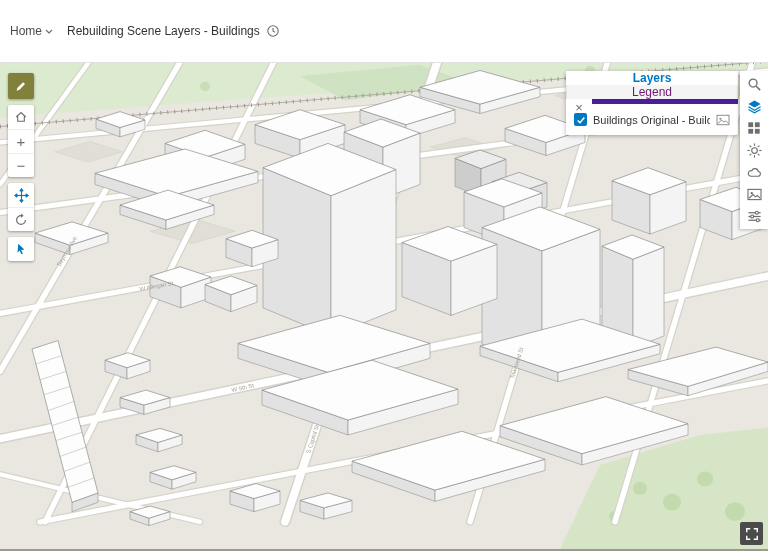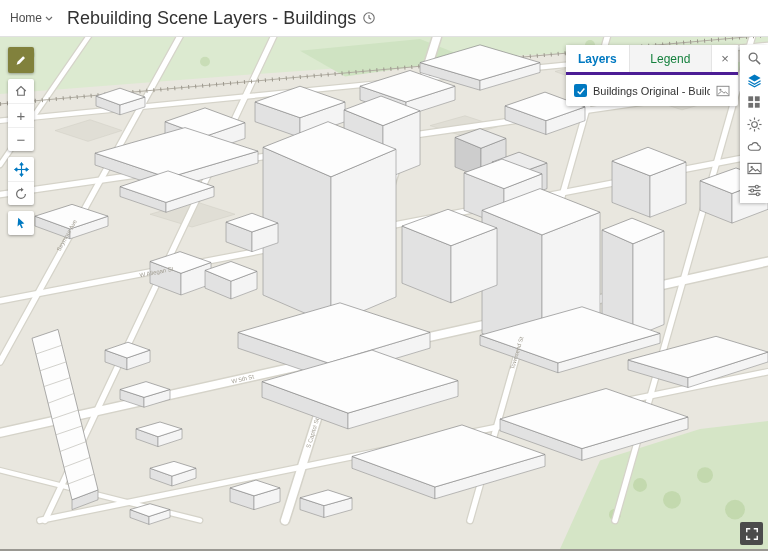--- a/index.html
+++ b/index.html
@@ -6,27 +6,27 @@
   body{
     width:768px;height:551px;overflow:hidden;
     font-family:"Liberation Sans",sans-serif;
     background:#fff;
   }
   .app{width:768px;height:551px;display:flex;flex-direction:column;}
 
   
   header{
     height:30px;min-height:30px;display:flex;align-items:center;
-    justify-content:space-between;padding:3px 10px;
+    justify-content:space-between;padding:16px 10px;
     border-bottom:1px solid #e1e1e1;background:#fff;
     font-size:12px;color:#4c4c4c;
   }
   .hgroup{display:flex;align-items:center;gap:6px;}
   .menu-link{display:flex;align-items:center;gap:3px;cursor:pointer;color:#4c4c4c;}
-  .page-title{font-size:18px;color:#323232;margin-left:8px;}
+  .page-title{font-size:12px;color:#323232;margin-left:8px;}
   .icon-btn{display:inline-flex;align-items:center;justify-content:center;background:none;border:none;padding:0;cursor:pointer;color:#6e6e6e;}
   .avatar{width:20px;height:20px;background:#dcdcdc;border-radius:2px;display:inline-flex;align-items:center;justify-content:center;margin-left:10px;}
 
   
   .map-area{
     position:relative;flex:1;background:#e9e7df;overflow:hidden;
     border-bottom:2px solid #9a9892;
   }
   .map-svg{position:absolute;left:0;top:0;width:100%;height:100%;}
 
@@ -53,24 +53,24 @@
   .tool-btn + .tool-btn{border-top:1px solid #efefef;}
   .tool-btn.blue{color:#0079c1;}
   .edit-card{background:#81813c;}
   .edit-card .tool-btn{color:#fff;height:26px;}
 
   
   .layers-panel{
     position:absolute;right:30px;top:8px;width:172px;background:#fff;
     box-shadow:0 1px 4px rgba(0,0,0,.3);border-radius:2px;font-size:12px;
   }
-  .panel-tabs{display:flex;height:27px;border-bottom:3px solid #4c1d95;}
+  .panel-tabs{display:flex;height:27px;border-bottom:6px solid #4c1d95;flex-direction:column;}
   .tab{display:flex;align-items:center;justify-content:center;padding:0 12px;cursor:pointer;}
   .tab.active{color:#0079c1;background:#fff;font-weight:bold;}
-  .tab.inactive{color:#15803d;background:#f4f4f4;border-left:1px solid #e4e4e4;border-right:1px solid #e4e4e4;flex:1;}
+  .tab.inactive{color:#701a75;background:#f4f4f4;border-left:1px solid #e4e4e4;border-right:1px solid #e4e4e4;flex:1;}
   .tab-close{width:26px;display:flex;align-items:center;justify-content:center;color:#6e6e6e;background:#fff;border:none;cursor:pointer;font-size:13px;}
   .panel-body{padding:9px 8px;display:flex;align-items:center;gap:6px;}
   .checkbox{width:13px;height:13px;background:#0079c1;border-radius:2px;display:inline-flex;align-items:center;justify-content:center;cursor:pointer;flex:none;}
   .layer-label{font-size:11px;color:#323232;white-space:nowrap;overflow:hidden;flex:1;}
   .layer-action{color:#868686;display:inline-flex;cursor:pointer;flex:none;}
 
   
   .right-toolbar{
     position:absolute;right:0;top:8px;width:28px;background:#fff;
     box-shadow:-1px 1px 3px rgba(0,0,0,.25);display:flex;flex-direction:column;align-items:center;padding:2px 0;

